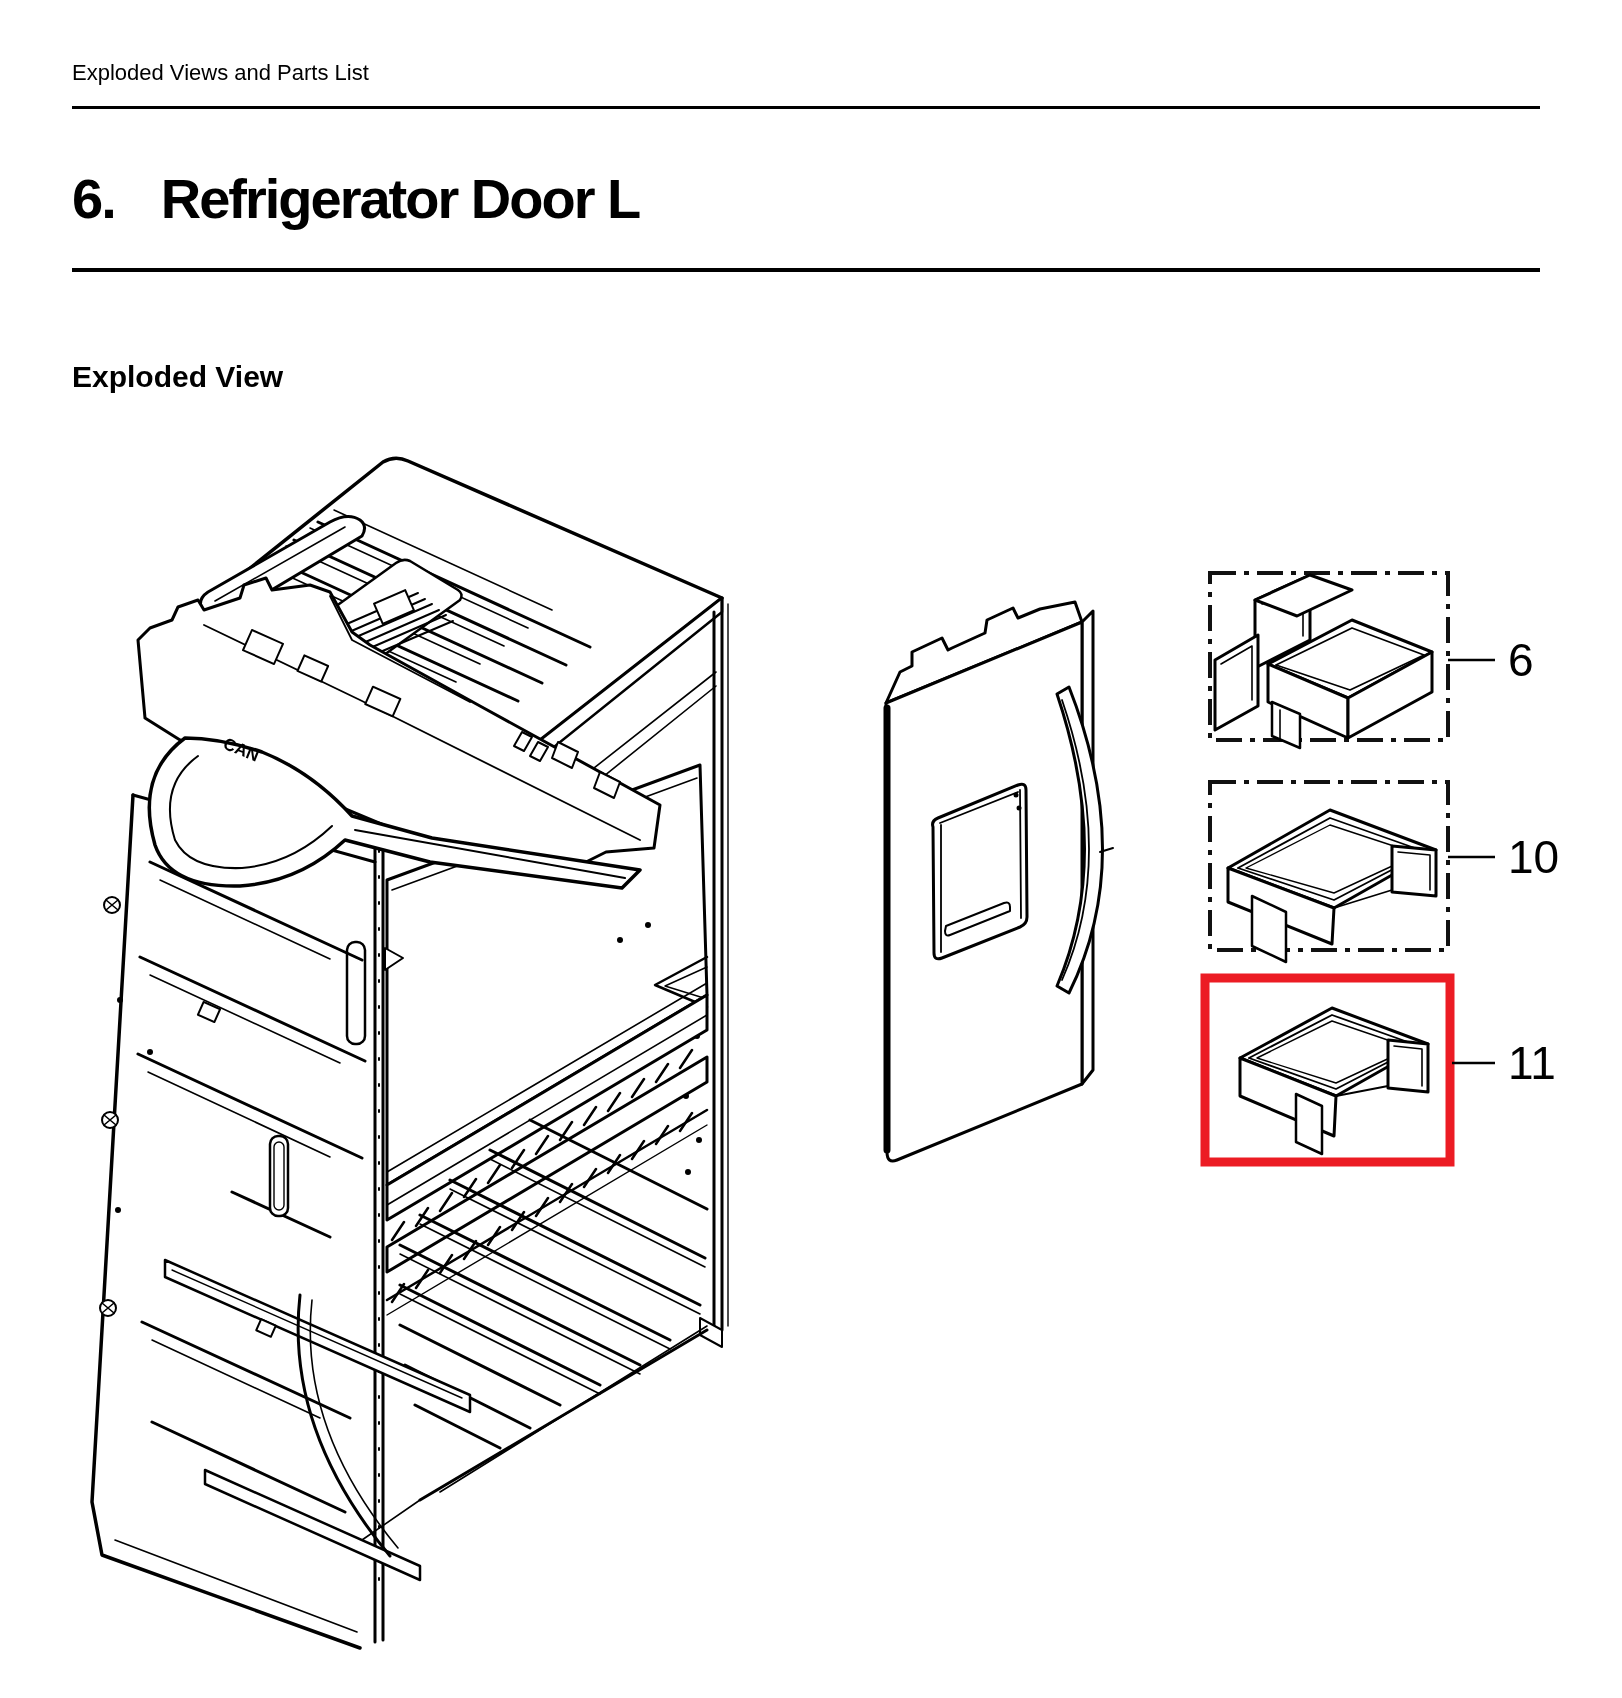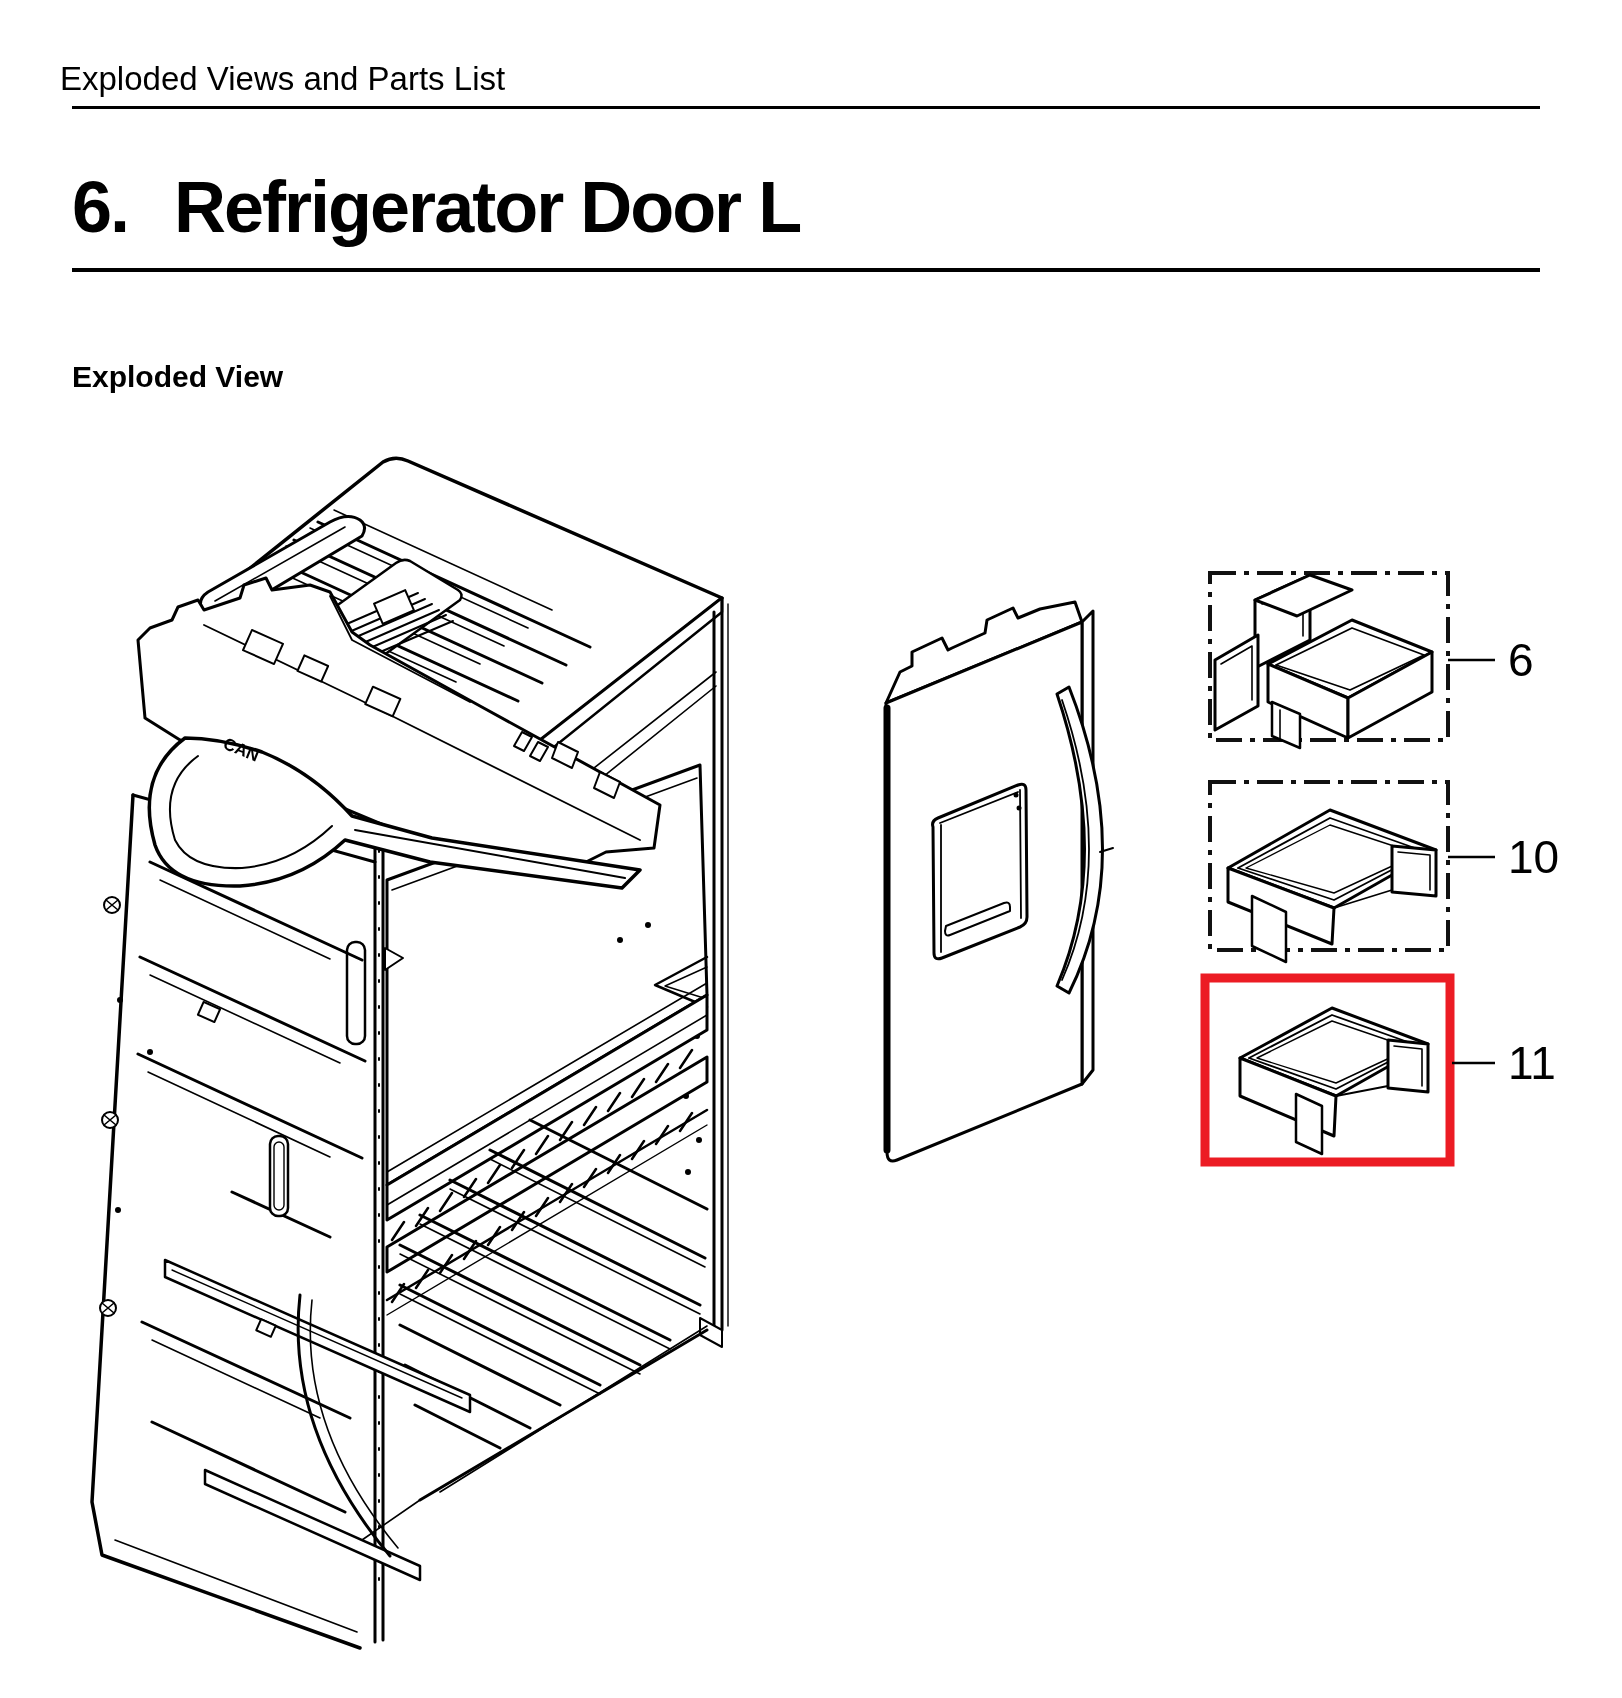--- a/index.html
+++ b/index.html
@@ -1,20 +1,20 @@
 <!DOCTYPE html>
 <html><head>
 <meta charset="utf-8">
 <style>
   html,body{margin:0;padding:0;background:#ffffff;}
   body{width:1622px;height:1698px;position:relative;overflow:hidden;
        font-family:"Liberation Sans", sans-serif;color:#000;}
-  .hdr{position:absolute;left:60px;top:60px;font-size:33px;font-weight:400;letter-spacing:0;}
+  .hdr{position:absolute;left:72px;top:60px;font-size:22px;font-weight:400;letter-spacing:0;}
   .hdr-rule{position:absolute;left:72px;top:106px;width:1468px;height:3px;background:#000;}
-  .title{position:absolute;left:72px;top:166px;font-size:72px;font-weight:700;letter-spacing:-2px;white-space:nowrap;}
+  .title{position:absolute;left:72px;top:166px;font-size:56px;font-weight:700;letter-spacing:-2px;white-space:nowrap;}
   .title .num{display:inline-block;}
   .title .txt{display:inline-block;margin-left:46px;}
   .title-rule{position:absolute;left:72px;top:268px;width:1468px;height:4px;background:#000;}
   .sub{position:absolute;left:72px;top:360px;font-size:30px;font-weight:700;}
   svg{position:absolute;left:0;top:0;}
   svg *{vector-effect:none;}
   .k{stroke:#000;fill:none;stroke-linecap:round;stroke-linejoin:round;}
   .w{stroke:#000;fill:#fff;stroke-linejoin:round;}
 </style>
 </head>

